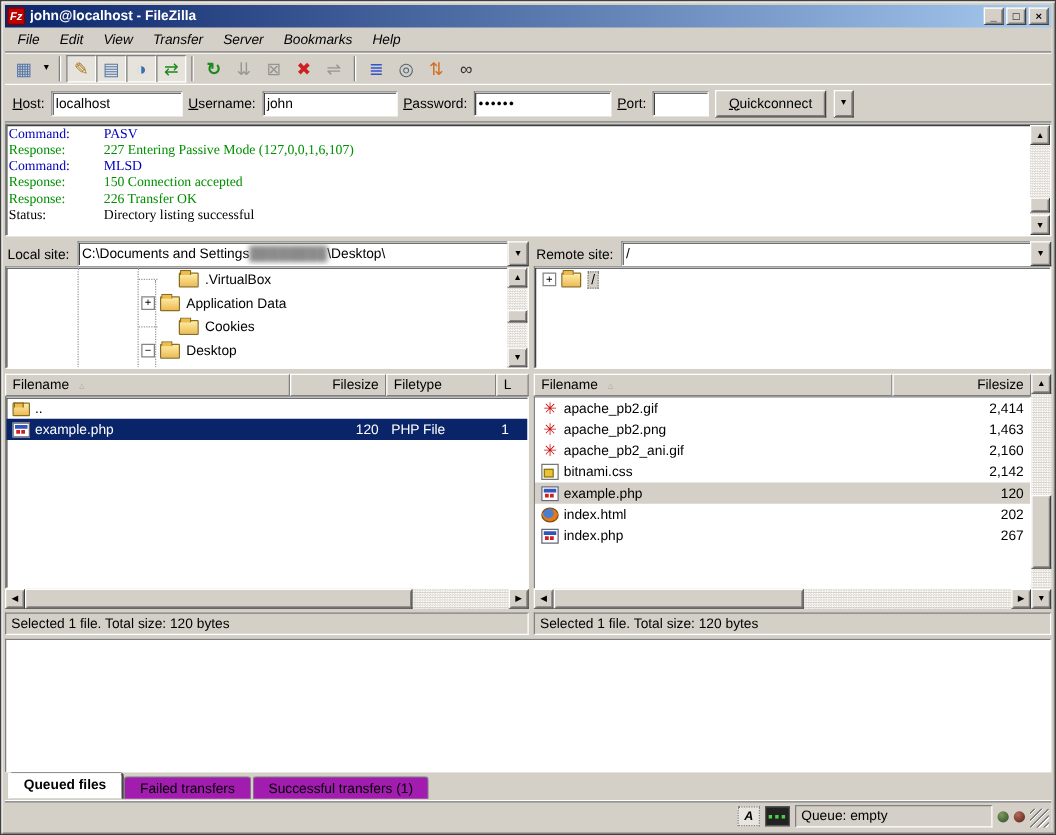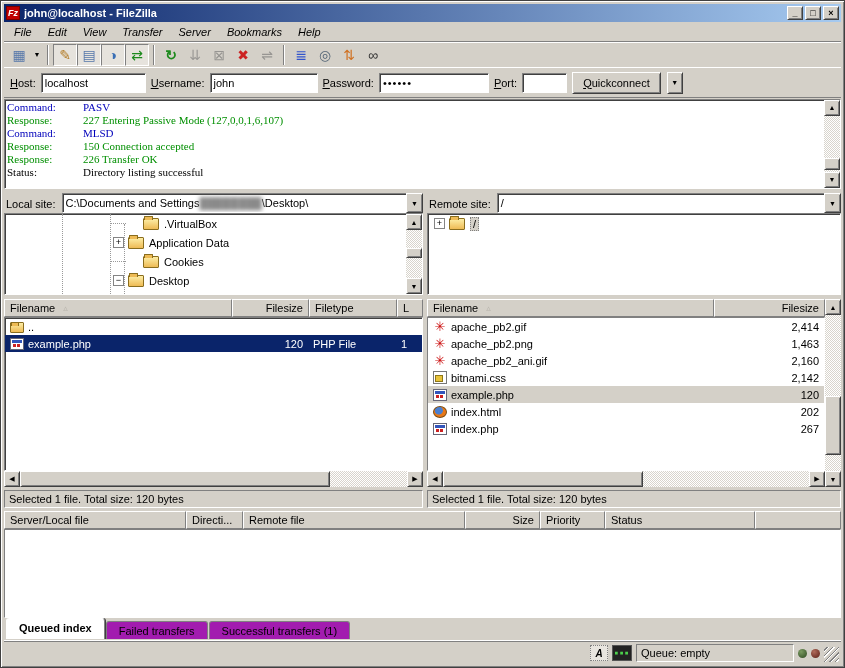--- a/index.html
+++ b/index.html
@@ -550,44 +550,23 @@
               <div class="sb-thumb" style="left:0;right:0;top:52%;height:38%"></div>
             </div>
           <div class="sb-btn btn3d">▼</div>
         </div>
       </div>
       <div class="status-row sunken" style="box-shadow:none">Selected 1 file. Total size: 120 bytes</div>
     </div>
   </div>
 
   <div class="queue">
-    <div class="list-hdr">
-      <div class="hcell" style="width:182px">
-          <span>Server/Local file</span>
-        </div>
-      <div class="hcell" style="width:57px">
-          <span>Directi...</span>
-        </div>
-      <div class="hcell" style="width:222px">
-          <span>Remote file</span>
-        </div>
-      <div class="hcell num" style="width:75px">
-          <span>Size</span>
-        </div>
-      <div class="hcell" style="width:65px">
-          <span>Priority</span>
-        </div>
-      <div class="hcell" style="width:150px">
-          <span>Status</span>
-        </div>
-      <div class="hcell" style="flex:1"></div>
-    </div>
     <div class="queue-body sunken" style="box-shadow:none"></div>
     <div class="tabs">
-      <div class="tab active">Queued index</div>
+      <div class="tab active">Queued files</div>
       <div class="tab">Failed transfers</div>
       <div class="tab">Successful transfers (1)</div>
     </div>
   </div>
 
   <div class="bottombar">
     <div class="mini-ind ascii-ind">A</div>
     <div class="mini-ind speed-ind">▪▪▪</div>
     <div class="mini-ind queue-ind sunken" style="box-shadow:none;justify-content:flex-start">Queue: empty</div>
     <div class="led led-green"></div>

